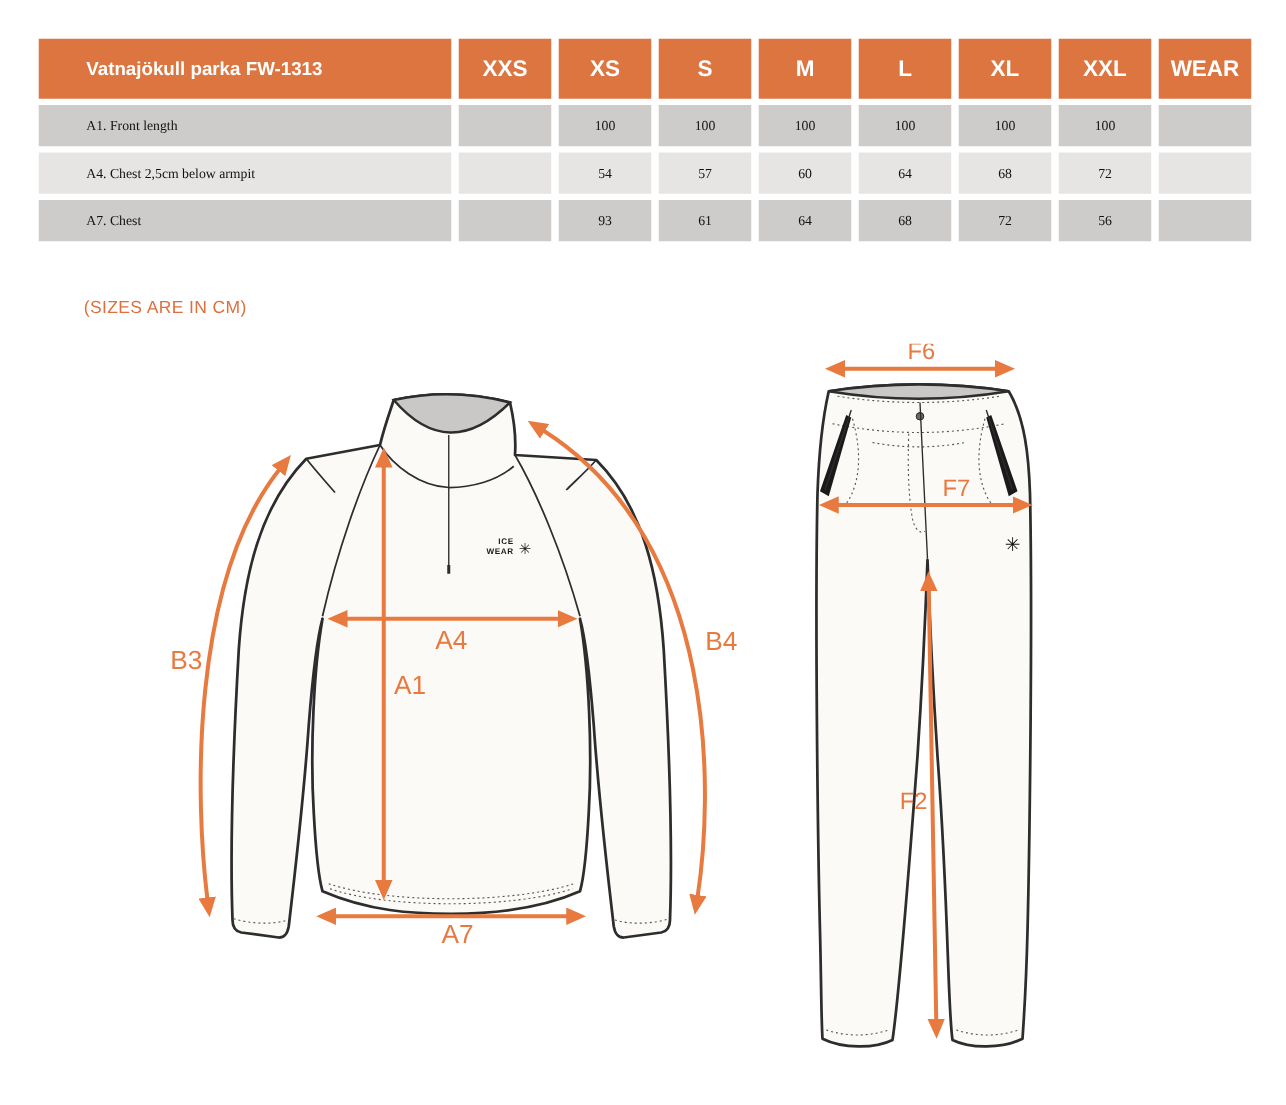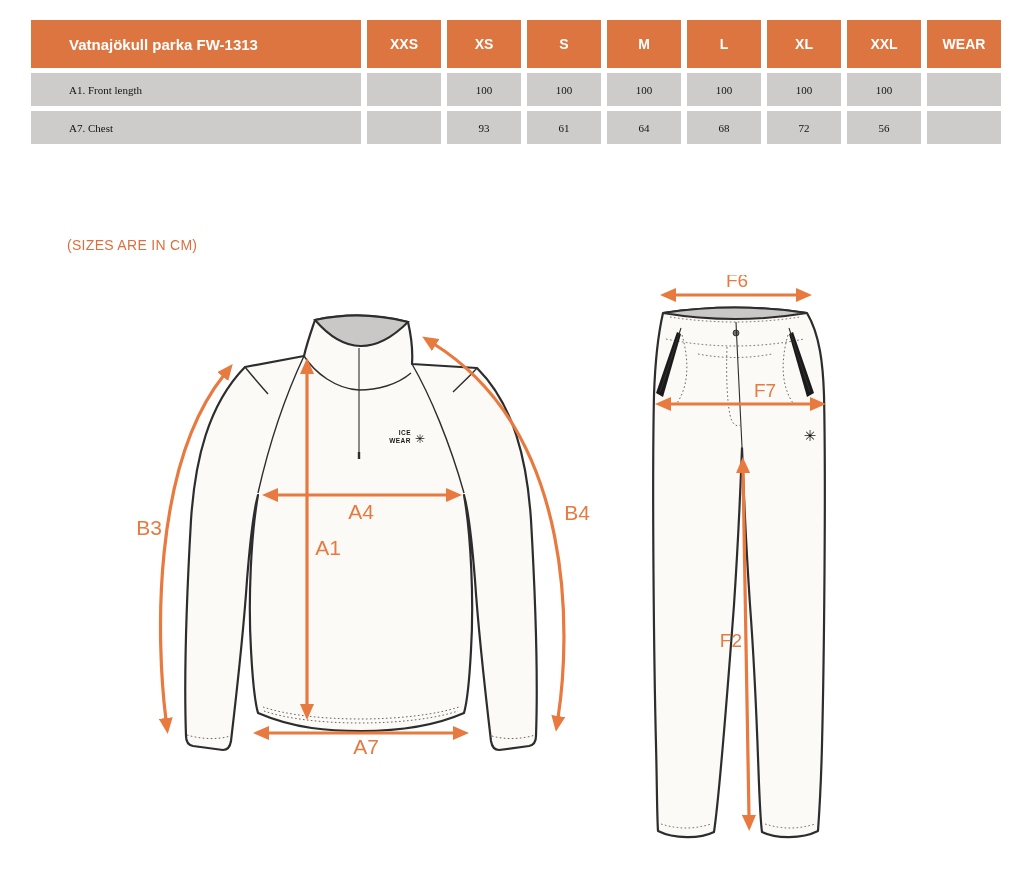--- a/index.html
+++ b/index.html
@@ -3,33 +3,33 @@
 <meta charset="utf-8">
 <style>
   html,body{margin:0;padding:0;}
   body{
     width:1029px;height:884px;
     background:#ffffff;
     font-family:"Liberation Sans",sans-serif;
     position:relative;
     overflow:hidden;
   }
-  .table-wrap{position:absolute;left:25px;top:15px;}
+  .table-wrap{position:absolute;left:25px;top:26px;}
   table.size-chart{
     border-collapse:separate;
     border-spacing:6px 5px;
     table-layout:fixed;
     width:976px;
   }
   table.size-chart th{
     background:#DC7540;
     color:#ffffff;
     font-family:"Liberation Sans",sans-serif;
     font-weight:bold;
-    font-size:14px;
+    font-size:18px;
     height:48px;
     text-align:center;
     padding:0;
   }
   table.size-chart th.title{
     text-align:left;
     padding-left:38px;
     font-size:15px;
   }
   table.size-chart td{
@@ -94,20 +94,31 @@
     </tr>
     <tr class="dark">
       <td class="label">A1. Front length</td>
       <td></td>
       <td>100</td>
       <td>100</td>
       <td>100</td>
       <td>100</td>
       <td>100</td>
       <td>100</td>
+      <td></td>
+    </tr>
+    <tr class="light">
+      <td class="label">A4. Chest 2,5cm below armpit</td>
+      <td></td>
+      <td>54</td>
+      <td>57</td>
+      <td>60</td>
+      <td>64</td>
+      <td>68</td>
+      <td>72</td>
       <td></td>
     </tr>
     <tr class="dark">
       <td class="label">A7. Chest</td>
       <td></td>
       <td>93</td>
       <td>61</td>
       <td>64</td>
       <td>68</td>
       <td>72</td>

